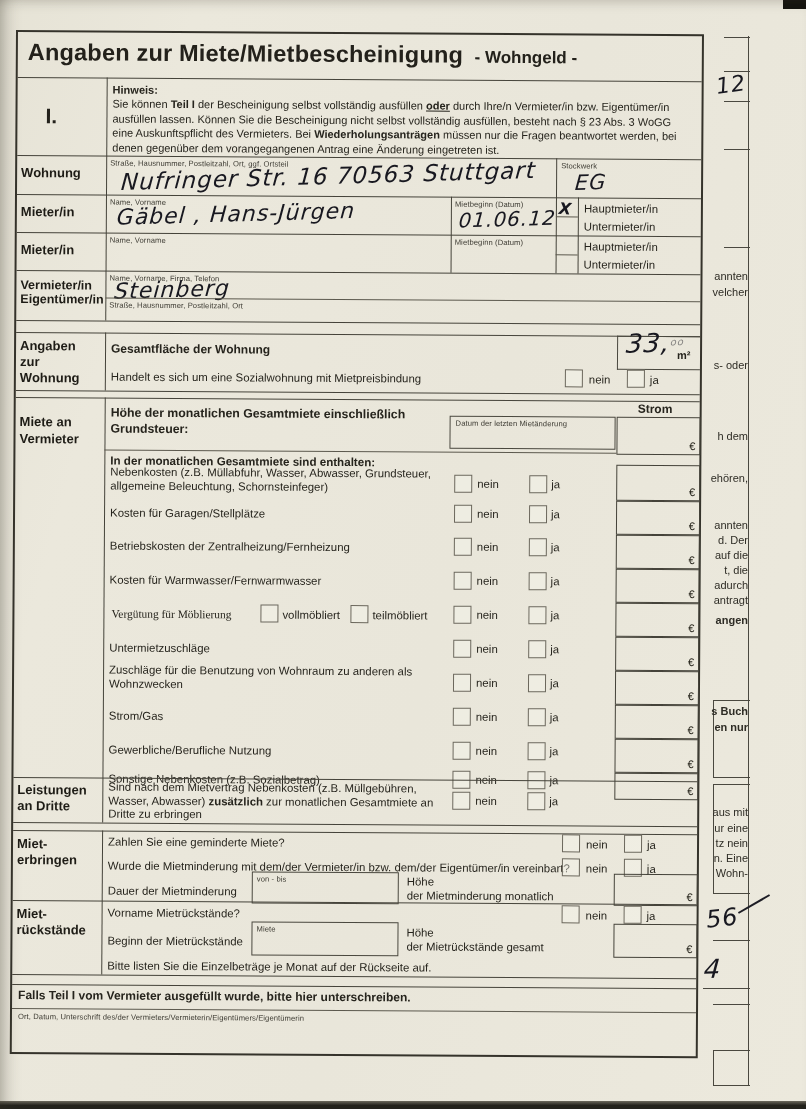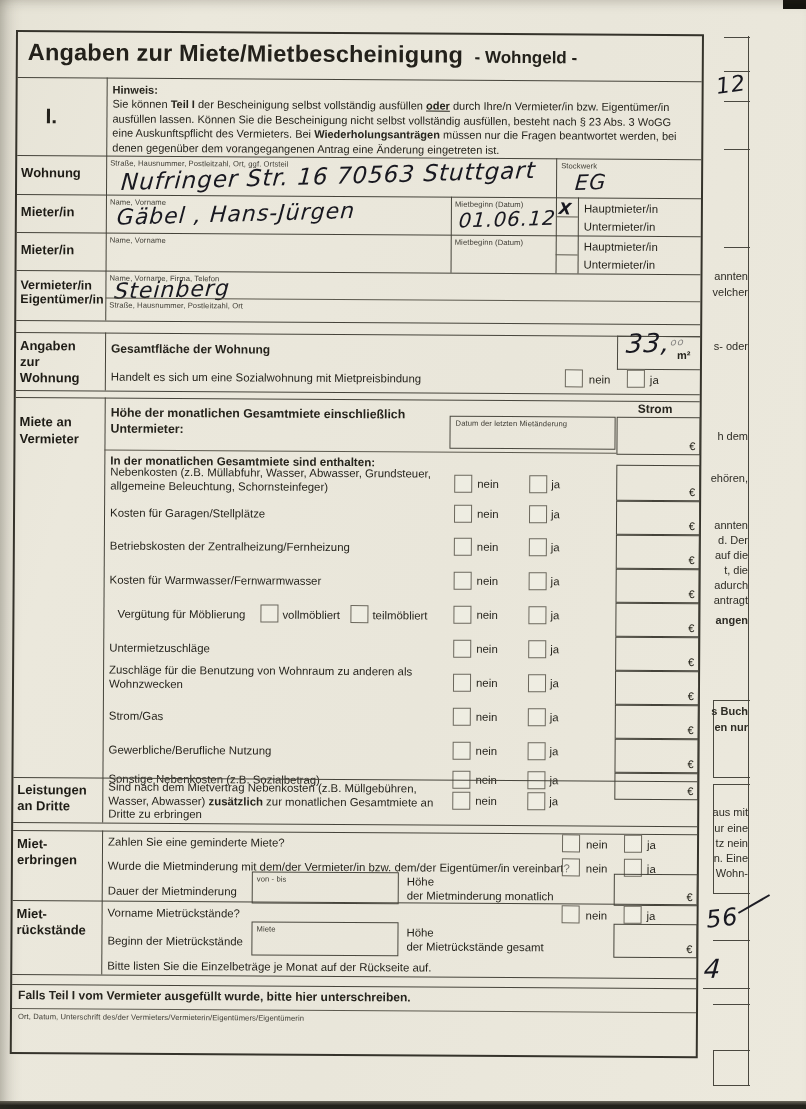--- a/index.html
+++ b/index.html
@@ -105,21 +105,21 @@
   <div class="cblbl" style="left:634px;top:338px;">ja</div>
   <div class="hl" style="left:0;top:358px;width:684px;"></div>
 
   <div class="hl" style="left:0;top:365px;width:684px;"></div>
   <div class="vl" style="left:89px;top:365px;height:425px;"></div>
   <div class="seclbl" style="left:4px;top:381px;line-height:17px;">
     <span>Miete an</span><br><span>Vermieter</span>
   </div>
   <div class="cblbl qb" style="left:622px;top:366px;font-size:12px;">Strom</div>
   <div class="q qb" style="left:95px;top:372px;font-size:12.3px;line-height:16px;width:330px;">
-    <span>Höhe der monatlichen Gesamtmiete einschließlich</span><br><span>Untermieter:</span>
+    <span>Höhe der monatlichen Gesamtmiete einschließlich</span><br><span>Grundsteuer:</span>
   </div>
   <div class="rect" style="left:434px;top:381px;width:164px;height:31px;"></div>
   <div class="tiny" style="left:440px;top:384px;">Datum der letzten Mietänderung</div>
   <div class="euroc" style="left:601px;top:381px;width:82px;height:36px;">
         <span class="eu">€</span>
       </div>
   <div class="hl thin" style="left:89px;top:417px;width:512px;"></div>
   <div class="q qb" style="left:95px;top:421px;font-size:11.6px;">In der monatlichen Gesamtmiete sind enthalten:</div>
 
   <div class="q" style="left:95px;top:433px;width:335px;">Nebenkosten (z.B. Müllabfuhr, Wasser, Abwasser, Grundsteuer, allgemeine Beleuchtung, Schornsteinfeger)</div>
@@ -151,21 +151,21 @@
 
   <div class="q" style="left:95px;top:541px;width:335px;">Kosten für Warmwasser/Fernwarmwasser</div>
   <div class="cb" style="left:439px;top:537px;"></div>
   <div class="cblbl" style="left:462px;top:540px;">nein</div>
   <div class="cb" style="left:514px;top:537px;"></div>
   <div class="cblbl" style="left:536px;top:540px;">ja</div>
   <div class="euroc" style="left:601px;top:533px;width:82px;height:32px;">
         <span class="eu">€</span>
       </div>
 
-  <div class="q" style="left:103px;top:575px;width:150px;">Vergütung für Möblierung</div>
+  <div class="q" style="left:97px;top:575px;width:150px;font-family:Liberation Serif, serif;">Vergütung für Möblierung</div>
   <div class="cb" style="left:246px;top:571px;"></div>
   <div class="cblbl" style="left:268px;top:575px;">vollmöbliert</div>
   <div class="cb" style="left:336px;top:571px;"></div>
   <div class="cblbl" style="left:358px;top:575px;">teilmöbliert</div>
   <div class="cb" style="left:439px;top:571px;"></div>
   <div class="cblbl" style="left:462px;top:574px;">nein</div>
   <div class="cb" style="left:514px;top:571px;"></div>
   <div class="cblbl" style="left:536px;top:574px;">ja</div>
   <div class="euroc" style="left:601px;top:567px;width:82px;height:32px;">
         <span class="eu">€</span>
@@ -295,21 +295,21 @@
   <div class="tick" style="left:13px;top:1004px;width:37px;"></div>
   <div class="rect" style="left:13px;top:1050px;width:36px;height:34px;border-right:none;"></div>
 
   <div class="hand" style="left:16px;top:72px;font-size:22px;transform:rotate(-8deg);">12</div>
   <div class="hand" style="left:6px;top:904px;font-size:24px;transform:rotate(-6deg);">56</div>
   <div class="abs" style="left:36px;top:903px;width:36px;border-top:2px solid #1d1d25;transform:rotate(-30deg);"></div>
   <div class="hand" style="left:4px;top:954px;font-size:26px;">4</div>
 
   <span class="frag" style="top:270px;">annten</span>
   <span class="frag" style="top:286px;">velcher</span>
-  <span class="frag" style="top:340px;">s- oder</span>
+  <span class="frag" style="top:359px;">s- oder</span>
   <span class="frag" style="top:430px;">h dem</span>
   <span class="frag" style="top:472px;">ehören,</span>
   <span class="frag" style="top:519px;">annten</span>
   <span class="frag" style="top:534px;">d. Der</span>
   <span class="frag" style="top:549px;">auf die</span>
   <span class="frag" style="top:564px;">t, die</span>
   <span class="frag" style="top:579px;">adurch</span>
   <span class="frag" style="top:594px;">antragt</span>
   <span class="frag" style="top:614px;font-weight:bold;">angen</span>
   <span class="frag" style="top:705px;font-weight:bold;">s Buch</span>

